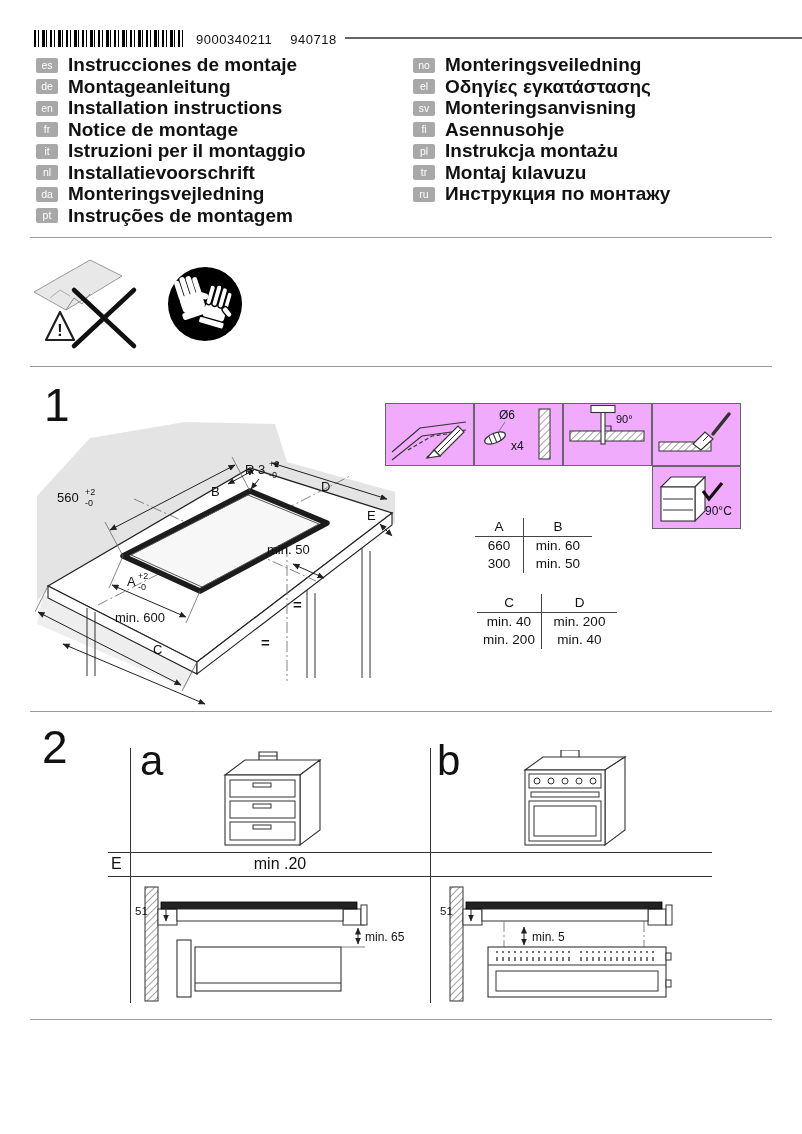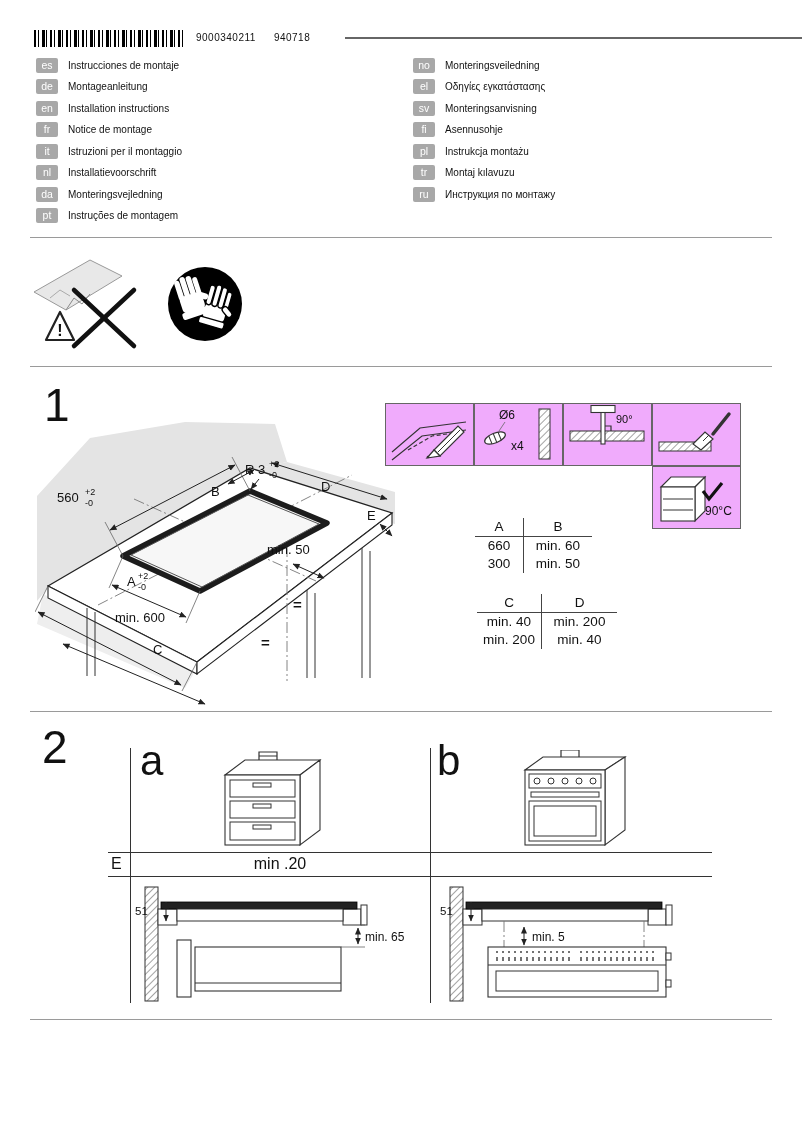--- a/index.html
+++ b/index.html
@@ -6,32 +6,32 @@
   .page{position:relative;width:802px;height:1134px;background:#fff;overflow:hidden;
         font-family:"Liberation Sans",sans-serif;color:#111;}
   .abs{position:absolute;}
   .hr{position:absolute;left:30px;width:742px;height:1px;background:#9a9a9a;}
   .vline{position:absolute;width:1px;background:#333;}
   .hline{position:absolute;height:1px;background:#333;}
 
   
   .barcode{position:absolute;left:34px;top:30px;width:152px;height:17px;
     background:repeating-linear-gradient(90deg,#000 0 2px,#fff 2px 4px,#000 4px 5px,#fff 5px 8px,#000 8px 11px,#fff 11px 12px,#000 12px 13px,#fff 13px 16px);}
-  .doccodes{position:absolute;left:196px;top:32px;font-size:10px;letter-spacing:.5px;}
+  .doccodes{position:absolute;left:196px;top:32px;font-size:13px;letter-spacing:.5px;}
   .doccodes span+span{margin-left:18px;}
   .toprule{position:absolute;left:345px;top:37px;width:457px;height:1.5px;background:#666;}
 
   
   .lang-col{position:absolute;top:57px;}
   .lang-col.left{left:36px;}
   .lang-col.right{left:413px;}
   .lang-row{display:flex;align-items:center;height:16px;margin-bottom:5.5px;}
   .lang-badge{flex:none;display:inline-block;width:22px;height:15px;background:#a8a8a8;color:#fff;
     font-size:10.5px;line-height:15px;text-align:center;border-radius:2px;margin-right:10px;}
-  .lang-title{font-size:10px;font-weight:normal;white-space:nowrap;}
+  .lang-title{font-size:19px;font-weight:bold;white-space:nowrap;}
 
   .big-num{position:absolute;font-size:46px;line-height:1;color:#111;}
   .variant-letter{position:absolute;font-size:42px;line-height:1;}
 
   
   .dimtable{position:absolute;display:grid;font-size:13.5px;text-align:center;}
   .dimtable>div{height:18px;line-height:18px;}
   .dimtable .dt-h{border-bottom:1px solid #444;}
   .dimtable .c2{border-left:1px solid #444;}
   .tab-ab{grid-template-columns:48px 69px;}

